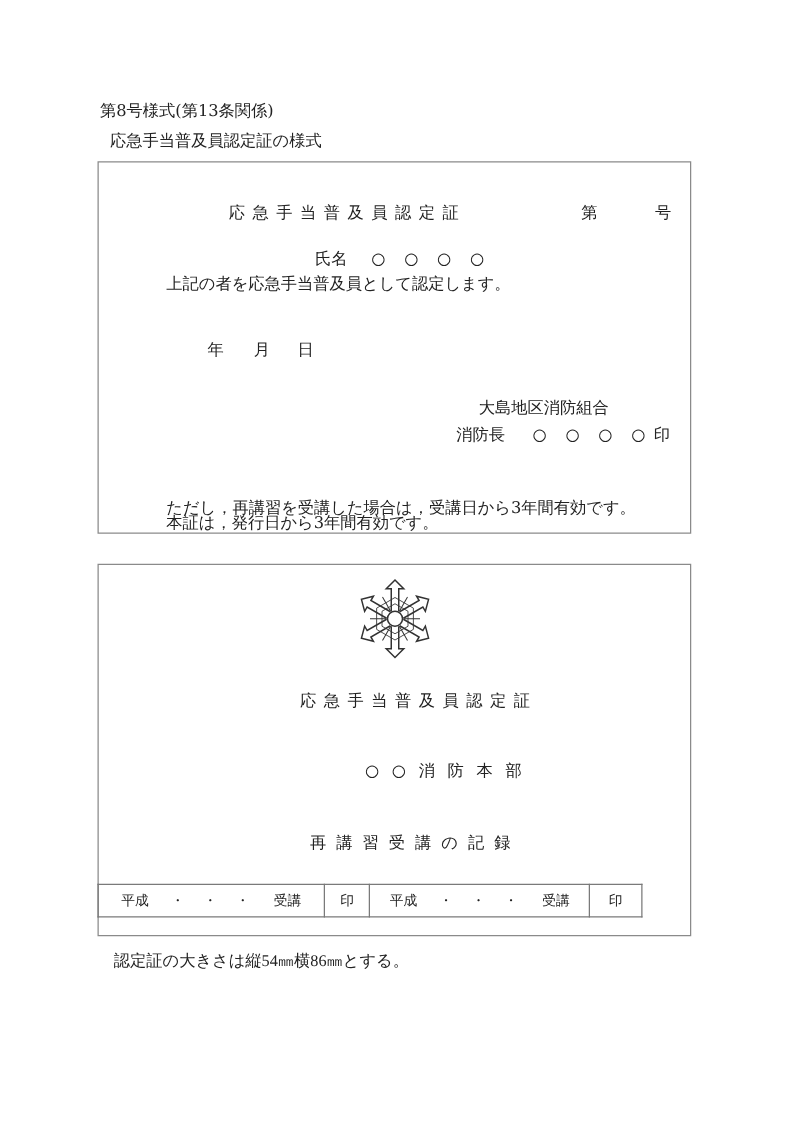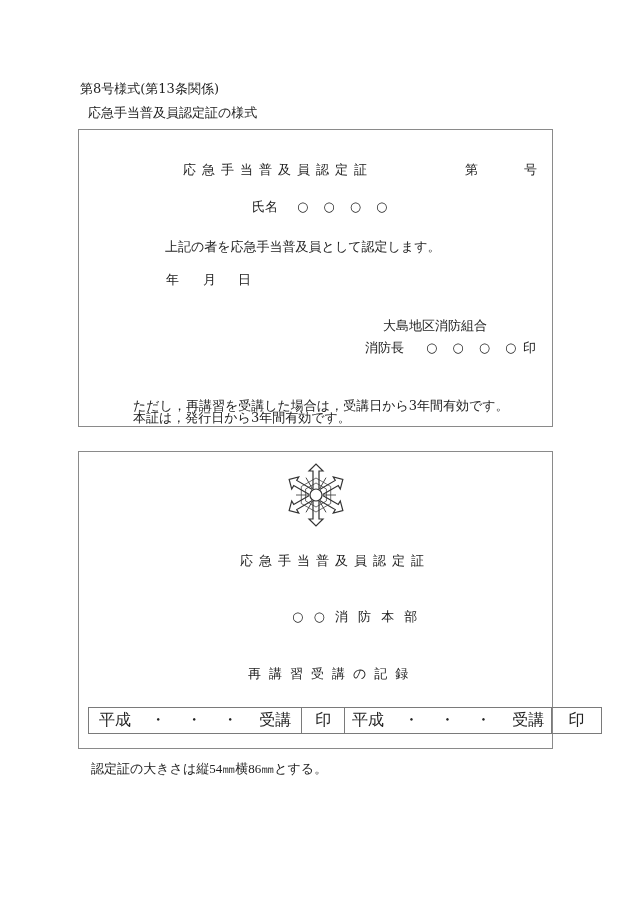--- a/index.html
+++ b/index.html
@@ -2,41 +2,41 @@
 <html><head>
 <meta charset="utf-8">
 <style>
   html, body { margin: 0; padding: 0; background: #ffffff; }
   body { width: 630px; height: 903px; position: relative; overflow: hidden;
          font-family: "DejaVu Serif", "Liberation Serif", serif; color: #222; }
   .abs { position: absolute; white-space: nowrap; }
   .t12 { font-size: 13px; }
   .box { position: absolute; border: 1.5px solid #8a8a8a; box-sizing: border-box; }
   .spaced { letter-spacing: 6px; }
-  table.rec { position: absolute; left: 88px; top: 707px; width: 514px; height: 27px;
-              border-collapse: collapse; font-size: 16px; }
+  table.rec { position: absolute; left: 78px; top: 707px; width: 436px; height: 27px;
+              border-collapse: collapse; font-size: 11px; }
   table.rec td { border: 1.2px solid #7a7a7a; text-align: center; padding: 0; }
   .dots { letter-spacing: 2px; }
 </style>
 </head>
 <body>
 
 <div class="abs t12" style="left:80px; top:80px;">第8号様式(第13条関係)</div>
 <div class="abs t12" style="left:88px; top:104px;text-align:right;">応急手当普及員認定証の様式</div>
 
 <div class="box" style="left:78px; top:129px; width:475px; height:298px;"></div>
 
 <div class="abs t12 spaced" style="left:183px; top:161px;">応急手当普及員認定証</div>
 <div class="abs t12" style="left:465px; top:161px;">第</div>
 <div class="abs t12" style="left:524px; top:161px;">号</div>
 
 <div class="abs t12" style="left:252px; top:198px;">氏名</div>
 <div class="abs t12" style="left:297px; top:198px; letter-spacing:1px;">○　○　○　○</div>
 
-<div class="abs t12" style="left:133px; top:238px;margin-left:32px;">上記の者を応急手当普及員として認定します。</div>
+<div class="abs t12" style="left:133px; top:218px;">上記の者を応急手当普及員として認定します。</div>
 
 <div class="abs t12" style="left:166px; top:271px;">年</div>
 <div class="abs t12" style="left:203px; top:271px;">月</div>
 <div class="abs t12" style="left:238px; top:271px;">日</div>
 
 <div class="abs t12" style="left:383px; top:317px;">大島地区消防組合</div>
 <div class="abs t12" style="left:365px; top:339px;">消防長</div>
 <div class="abs t12" style="left:426px; top:339px; letter-spacing:1px;">○　○　○　○</div>
 <div class="abs t12" style="left:523px; top:339px;">印</div>
 

